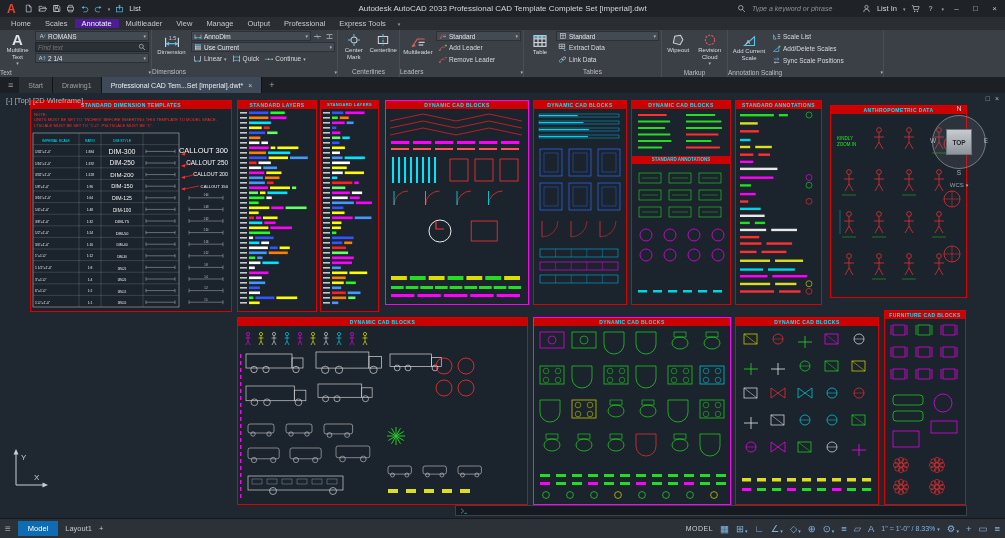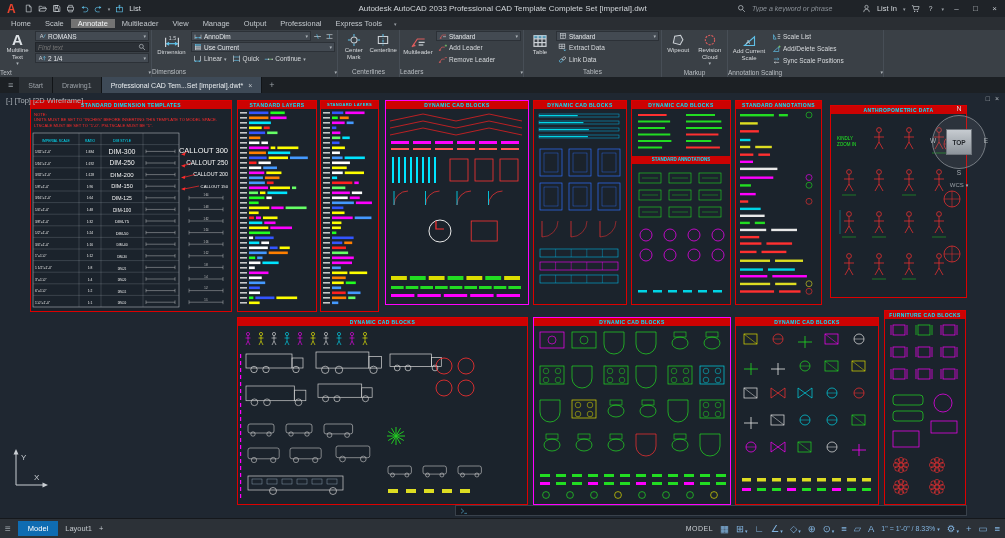--- a/index.html
+++ b/index.html
@@ -18,21 +18,21 @@
   .tb-title{position:absolute;left:0;right:0;text-align:center;font-size:8px;color:#d2d6da;pointer-events:none}
   .tb-doc{margin-left:2px}
   .tb-right{margin-left:auto;display:flex;align-items:center;gap:6px}
   .tb-search{width:104px;background:transparent;border:none;outline:none;font-size:7px;font-style:italic;color:#8d939a;font-family:inherit}
   .tb-search::placeholder{color:#8d939a}
   .tb-signin{font-size:7.5px;color:#d6dade}
   .winbtn{font-size:8px;color:#c3c8cd;width:13px;text-align:center}
   
   .ribbontabs{display:flex;align-items:center;height:13px;background:#2a2e33;padding-left:4px}
   .rtab{display:flex;align-items:center;padding:0 7px;font-size:7.5px;color:#c3c8cd}
-  .rtab.active{background:#737373;color:#f2f4f6}
+  .rtab.active{background:#4c1d95;color:#f2f4f6}
   .ribbon-toggle{display:flex;align-items:center;font-size:5px;color:#9aa0a6;padding:0 5px}
   
   .ribbon{display:flex;height:47px;background:#3a4046}
   .rpanel{position:relative;display:flex;flex-direction:column;border-right:1px solid #474e56}
   .rpanel-body{flex:1;display:flex;gap:2px;padding:1px 2px}
   .rpanel-label{height:11px;display:flex;align-items:center;justify-content:center;gap:2px;font-size:6.5px;color:#b9bec3}
   .bigbtn{display:flex;flex-direction:column;align-items:center;padding-top:2px;font-size:6px;line-height:6.5px;color:#d8dbde;text-align:center}
   .bigA{font-size:15px;line-height:14px;font-weight:bold;color:#dde2e6}
   .bcaret{font-size:5px;color:#aeb4ba}
   .rcol{display:flex;flex-direction:column;gap:1px;flex:1}
@@ -169,21 +169,21 @@
       <span class="tb-caret">▾</span>
       <span class="winbtn">–</span>
       <span class="winbtn">□</span>
       <span class="winbtn close">×</span>
     </div>
   </div>
 
   <div class="ribbontabs">
     <div id="rtabs" style="display:flex">
         <div class="rtab">Home</div>
-        <div class="rtab">Scale</div>
+        <div class="rtab">Scales</div>
         <div class="rtab active">Annotate</div>
         <div class="rtab">Multileader</div>
         <div class="rtab">View</div>
         <div class="rtab">Manage</div>
         <div class="rtab">Output</div>
         <div class="rtab">Professional</div>
         <div class="rtab">Express Tools</div>
       </div>
     <span class="ribbon-toggle">▾</span>
   </div>

